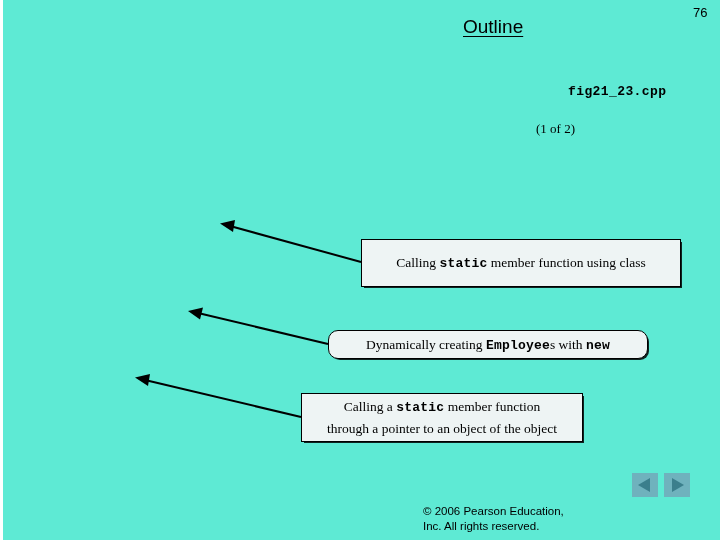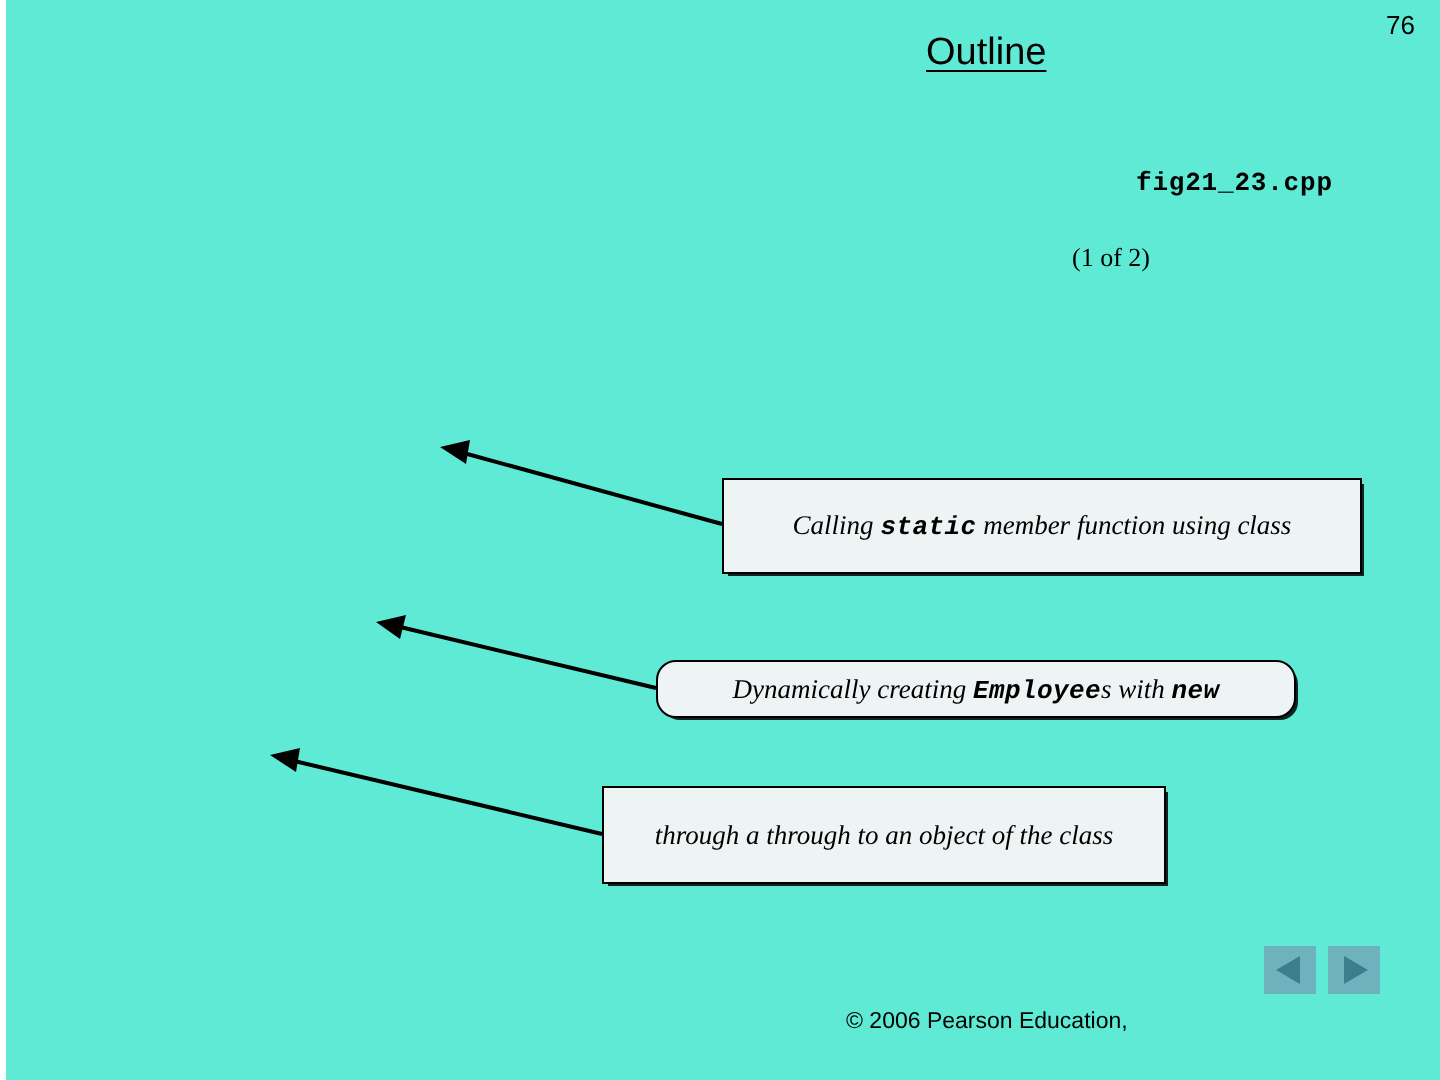--- a/index.html
+++ b/index.html
@@ -91,21 +91,20 @@
     color: #000000;
     font-family: "Liberation Serif", serif;
     font-size: 13.5px;
     line-height: 21px;
     text-align: center;
     display: flex;
     flex-direction: column;
     align-items: center;
     justify-content: center;
     box-shadow: 2px 2px 0 -1px rgba(0,0,0,0.85);
-    font-style: italic;
   }
   .callout .mono {
     font-family: "Liberation Mono", "DejaVu Sans Mono", monospace;
     font-weight: bold;
     font-size: 13px;
     letter-spacing: 0.2px;
   }
   .callout .ln {
     display: block;
     white-space: nowrap;
@@ -202,29 +201,31 @@
 
   <div class="callout" id="callout-1">
     <span class="ln"><span>Calling </span><span class="mono">static</span><span> member function using class</span></span>
   </div>
 
   <div class="callout" id="callout-2">
     <span class="ln"><span>Dynamically creating </span><span class="mono">Employee</span><span>s with </span><span class="mono">new</span></span>
   </div>
 
   <div class="callout" id="callout-3">
-    <span class="ln"><span>through a through to an object of the class</span></span>
+    <span class="ln"><span>Calling a </span><span class="mono">static</span><span> member function</span></span>
+    <span class="ln"><span>through a pointer to an object of the object</span></span>
   </div>
 
   <div class="nav-buttons">
     <div class="nav-btn" id="nav-prev">
       <span class="tri"></span>
     </div>
     <div class="nav-btn" id="nav-next">
       <span class="tri"></span>
     </div>
   </div>
 
   <div class="copyright">
     <span>© 2006 Pearson Education,</span>
+    <span>Inc.  All rights reserved.</span>
   </div>
 
 </div>
 
 </body></html>

